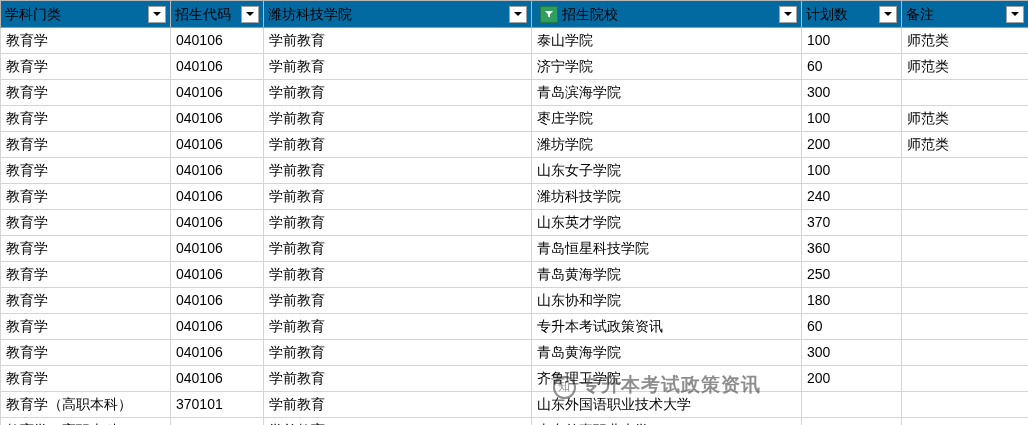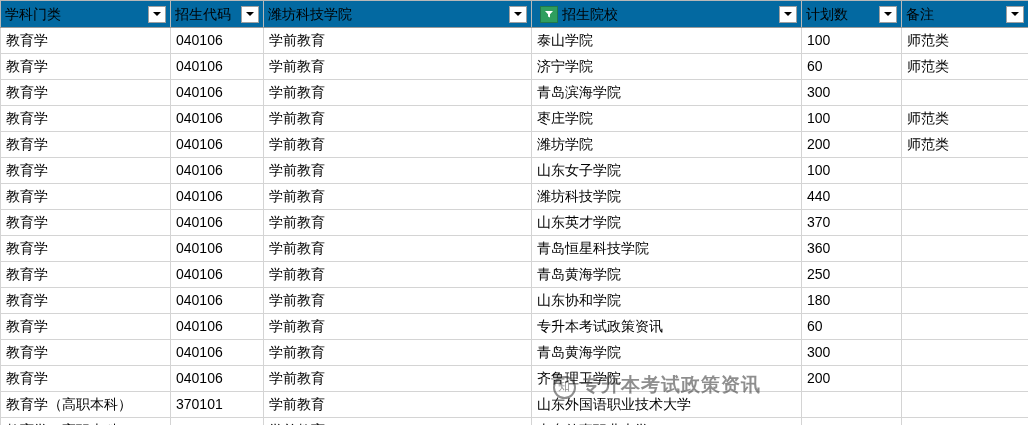--- a/index.html
+++ b/index.html
@@ -230,21 +230,21 @@
         <td>学前教育</td>
         <td>山东女子学院</td>
         <td>100</td>
         <td></td>
       </tr>
     <tr>
         <td>教育学</td>
         <td>040106</td>
         <td>学前教育</td>
         <td>潍坊科技学院</td>
-        <td>440</td>
+        <td>240</td>
         <td></td>
       </tr>
     <tr>
         <td>教育学</td>
         <td>040106</td>
         <td>学前教育</td>
         <td>山东英才学院</td>
         <td>370</td>
         <td></td>
       </tr>

